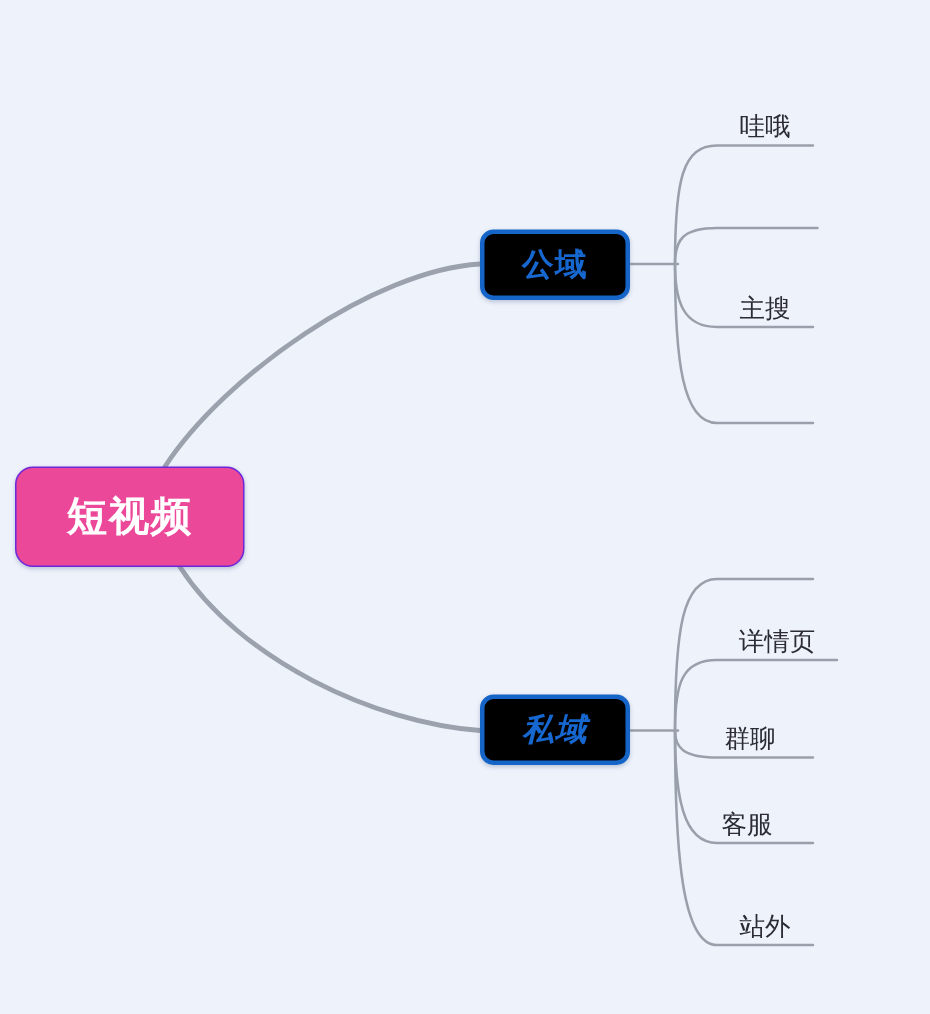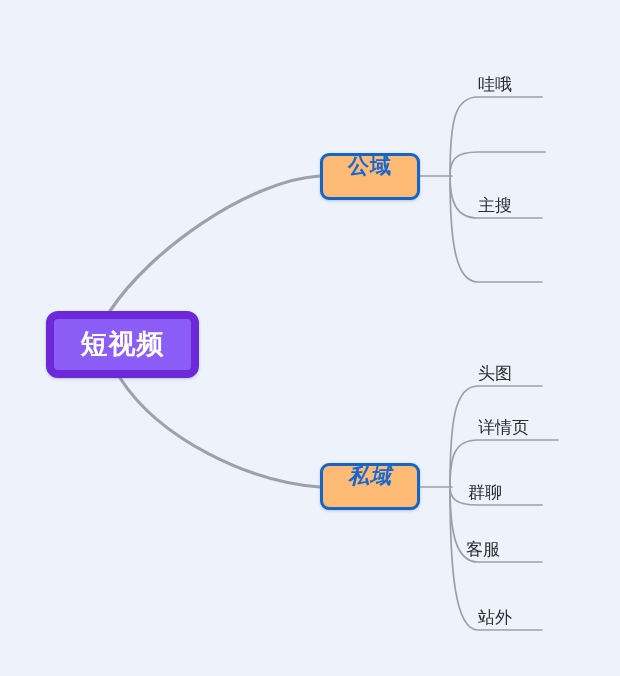--- a/index.html
+++ b/index.html
@@ -28,70 +28,70 @@
   }
 
   
   .root-node {
     position: absolute;
     left: 10px;
     top: 311px;
     width: 153px;
     height: 67px;
     box-sizing: border-box;
-    background: #8b5cf6;
-    border: 8px solid #6d28d9;
+    background: #ec4899;
+    border: 1px solid #6d28d9;
     border-radius: 12px;
     box-shadow: 0 1px 3px rgba(90,110,150,0.35);
     display: flex;
     align-items: center;
     justify-content: center;
     z-index: 5;
-    margin-left: 36px;
   }
   .root-label {
     color: #ffffff;
     font-size: 27px;
     font-weight: bold;
     letter-spacing: 1px;
     line-height: 1;
     white-space: nowrap;
   }
 
   
   .branch-node {
     position: absolute;
     width: 100px;
     height: 47px;
     box-sizing: border-box;
-    background: #fdba74;
+    background: #000000;
     border: 3px solid #1565c8;
     border-radius: 9px;
     box-shadow: 0 1px 3px rgba(90,110,150,0.35);
     display: flex;
-    align-items: flex-start;
+    align-items: center;
     justify-content: center;
     z-index: 5;
   }
   .branch-node.public  { left: 320px; top: 153px; }
   .branch-node.private { left: 320px; top: 463px; font-style: italic; }
   .branch-label {
     color: #1668d0;
     font-size: 21px;
     font-weight: bold;
     letter-spacing: 1px;
     line-height: 1;
     white-space: nowrap;
   }
 
   
   .leaf-node {
     position: absolute;
     display: flex;
     align-items: flex-end;
+    justify-content: center;
     box-sizing: border-box;
     padding-bottom: 4px;
     z-index: 4;
   }
   .leaf-label {
     color: #2b2b33;
     font-size: 17px;
     font-weight: normal;
     line-height: 1;
     white-space: nowrap;
@@ -136,23 +136,20 @@
     <span class="branch-label">私域</span>
   </div>
 
   <div class="leaf-node" style="left:478px; top:62px; width:64px; height:35px;">
     <span class="leaf-label">哇哦</span>
   </div>
   <div class="leaf-node" style="left:478px; top:183px; width:64px; height:35px;">
     <span class="leaf-label">主搜</span>
   </div>
 
-  <div class="leaf-node" style="left:478px; top:351px; width:64px; height:35px;">
-    <span class="leaf-label">头图</span>
-  </div>
   <div class="leaf-node" style="left:478px; top:405px; width:80px; height:35px;">
     <span class="leaf-label">详情页</span>
   </div>
   <div class="leaf-node" style="left:468px; top:470px; width:64px; height:35px;">
     <span class="leaf-label">群聊</span>
   </div>
   <div class="leaf-node" style="left:466px; top:527px; width:64px; height:35px;">
     <span class="leaf-label">客服</span>
   </div>
   <div class="leaf-node" style="left:478px; top:595px; width:64px; height:35px;">

